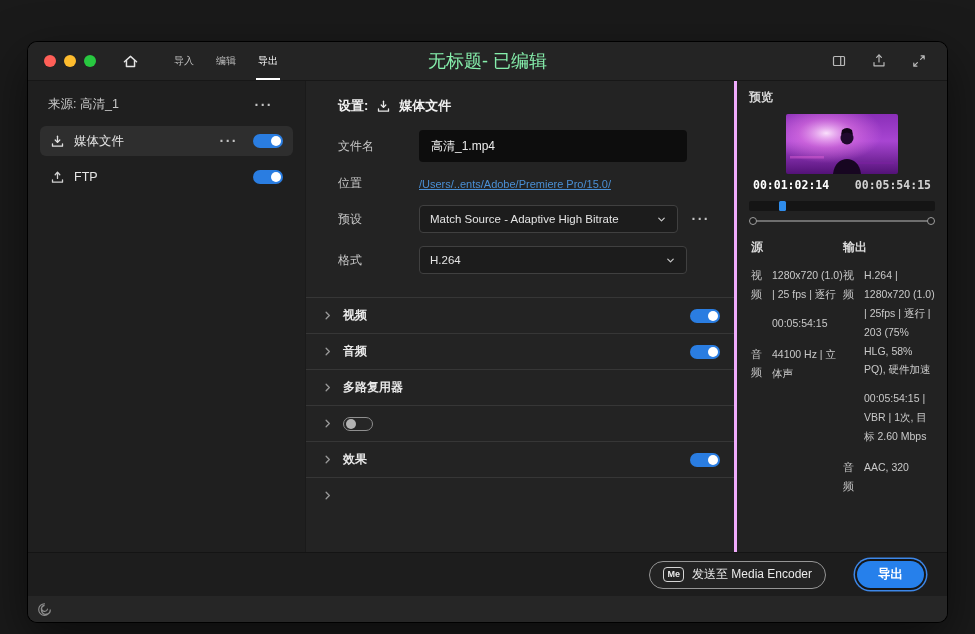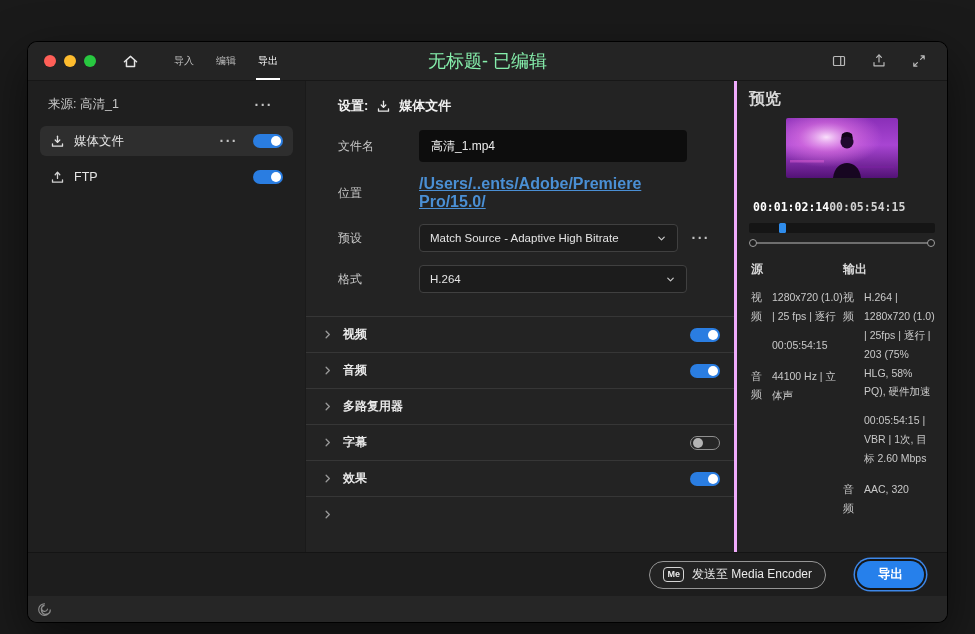--- a/index.html
+++ b/index.html
@@ -60,41 +60,41 @@
           border-right:3px solid #f0abfc; display:flex; flex-direction:column;
           overflow:hidden; }
   .main-head { display:flex; align-items:center; gap:8px; padding:16px 0 15px 32px;
                color:#f0f0f0; font-size:13px; font-weight:bold; }
   .fields { padding:0 24px 0 32px; }
   .frow { display:flex; align-items:center; margin-bottom:13px; }
   .flabel { flex:0 0 81px; color:#c6c6c6; font-size:12px; }
   .text-input { width:268px; height:32px; background:#0d0d0d; border:none;
                 border-radius:4px; color:#ececec; font-size:12px; padding:0 12px;
                 font-family:inherit; outline:none; }
-  .link { color:var(--link-blue,#4a8fd4); font-size:16px; text-decoration:underline;
-          cursor:pointer;font-weight:bold; }
+  .link { color:var(--link-blue,#4a8fd4); font-size:11px; text-decoration:underline;
+          cursor:pointer; }
   .dropdown { width:268px; height:28px; background:#1c1c1c; border:1px solid #404040;
               border-radius:4px; display:flex; align-items:center;
               justify-content:space-between; padding:0 10px; color:#e4e4e4;
               font-size:11.5px; cursor:pointer; }
   .dd-val { white-space:nowrap; overflow:hidden; text-overflow:ellipsis; }
   .more-btn { margin-left:14px; }
 
   
   .sections { margin-top:10px; }
   .sec { height:36px; display:flex; align-items:center; gap:10px;
          padding:0 14px 0 16px; border-top:1px solid #363636; }
   .sec-label { flex:1; color:#e8e8e8; font-size:12px; font-weight:bold; }
 
   
   .rpanel { flex:0 0 210px; background:#222; padding:8px 12px 0; overflow:hidden; }
-  .rp-label { color:#d6d6d6; font-size:16px; font-weight:bold; }
+  .rp-label { color:#d6d6d6; font-size:12px; font-weight:bold; }
   .thumb { width:112px; height:60px; margin:8px auto 0; border-radius:2px;
            overflow:hidden; display:block; }
-  .tc-row { display:flex; margin-top:22px; padding:0 4px;
+  .tc-row { display:flex; justify-content:space-between; margin-top:4px; padding:0 4px;
             font-family:"DejaVu Sans Mono",monospace; font-size:11.5px; font-weight:bold; }
   .tc-cur { color:#fff; } .tc-tot { color:#d2d2d2; }
   .scrub { margin-top:9px; height:10px; background:#151515; border-radius:2px;
            position:relative; cursor:pointer; }
   .playhead { position:absolute; left:16%; top:0; width:7px; height:10px;
               background:#2f8ceb; border-radius:1.5px; }
   .range { position:relative; height:10px; margin-top:5px; }
   .range .line { position:absolute; left:3px; right:3px; top:4px; height:1.5px;
                  background:#6e6e6e; }
   .handle { position:absolute; top:1px; width:8px; height:8px; border-radius:50%;
@@ -287,21 +287,20 @@
             </span>
           <span class="sec-label">多路复用器</span>
           <span class="toggle" style="visibility: hidden;"></span>
         </div>
         <div class="sec">
           <span class="icn">
               <svg width="11" height="11" viewBox="0 0 12 12" fill="none" stroke="#9a9a9a" stroke-width="1.4" stroke-linecap="round" stroke-linejoin="round">
                 <path d="M4.5 2.5 L8 6 L4.5 9.5"></path>
               </svg>
             </span>
-          <span class="sec-label">字幕</span>
           <span class="toggle off">
               <span class="knob"></span>
             </span>
         </div>
         <div class="sec">
           <span class="icn">
               <svg width="11" height="11" viewBox="0 0 12 12" fill="none" stroke="#9a9a9a" stroke-width="1.4" stroke-linecap="round" stroke-linejoin="round">
                 <path d="M4.5 2.5 L8 6 L4.5 9.5"></path>
               </svg>
             </span>

